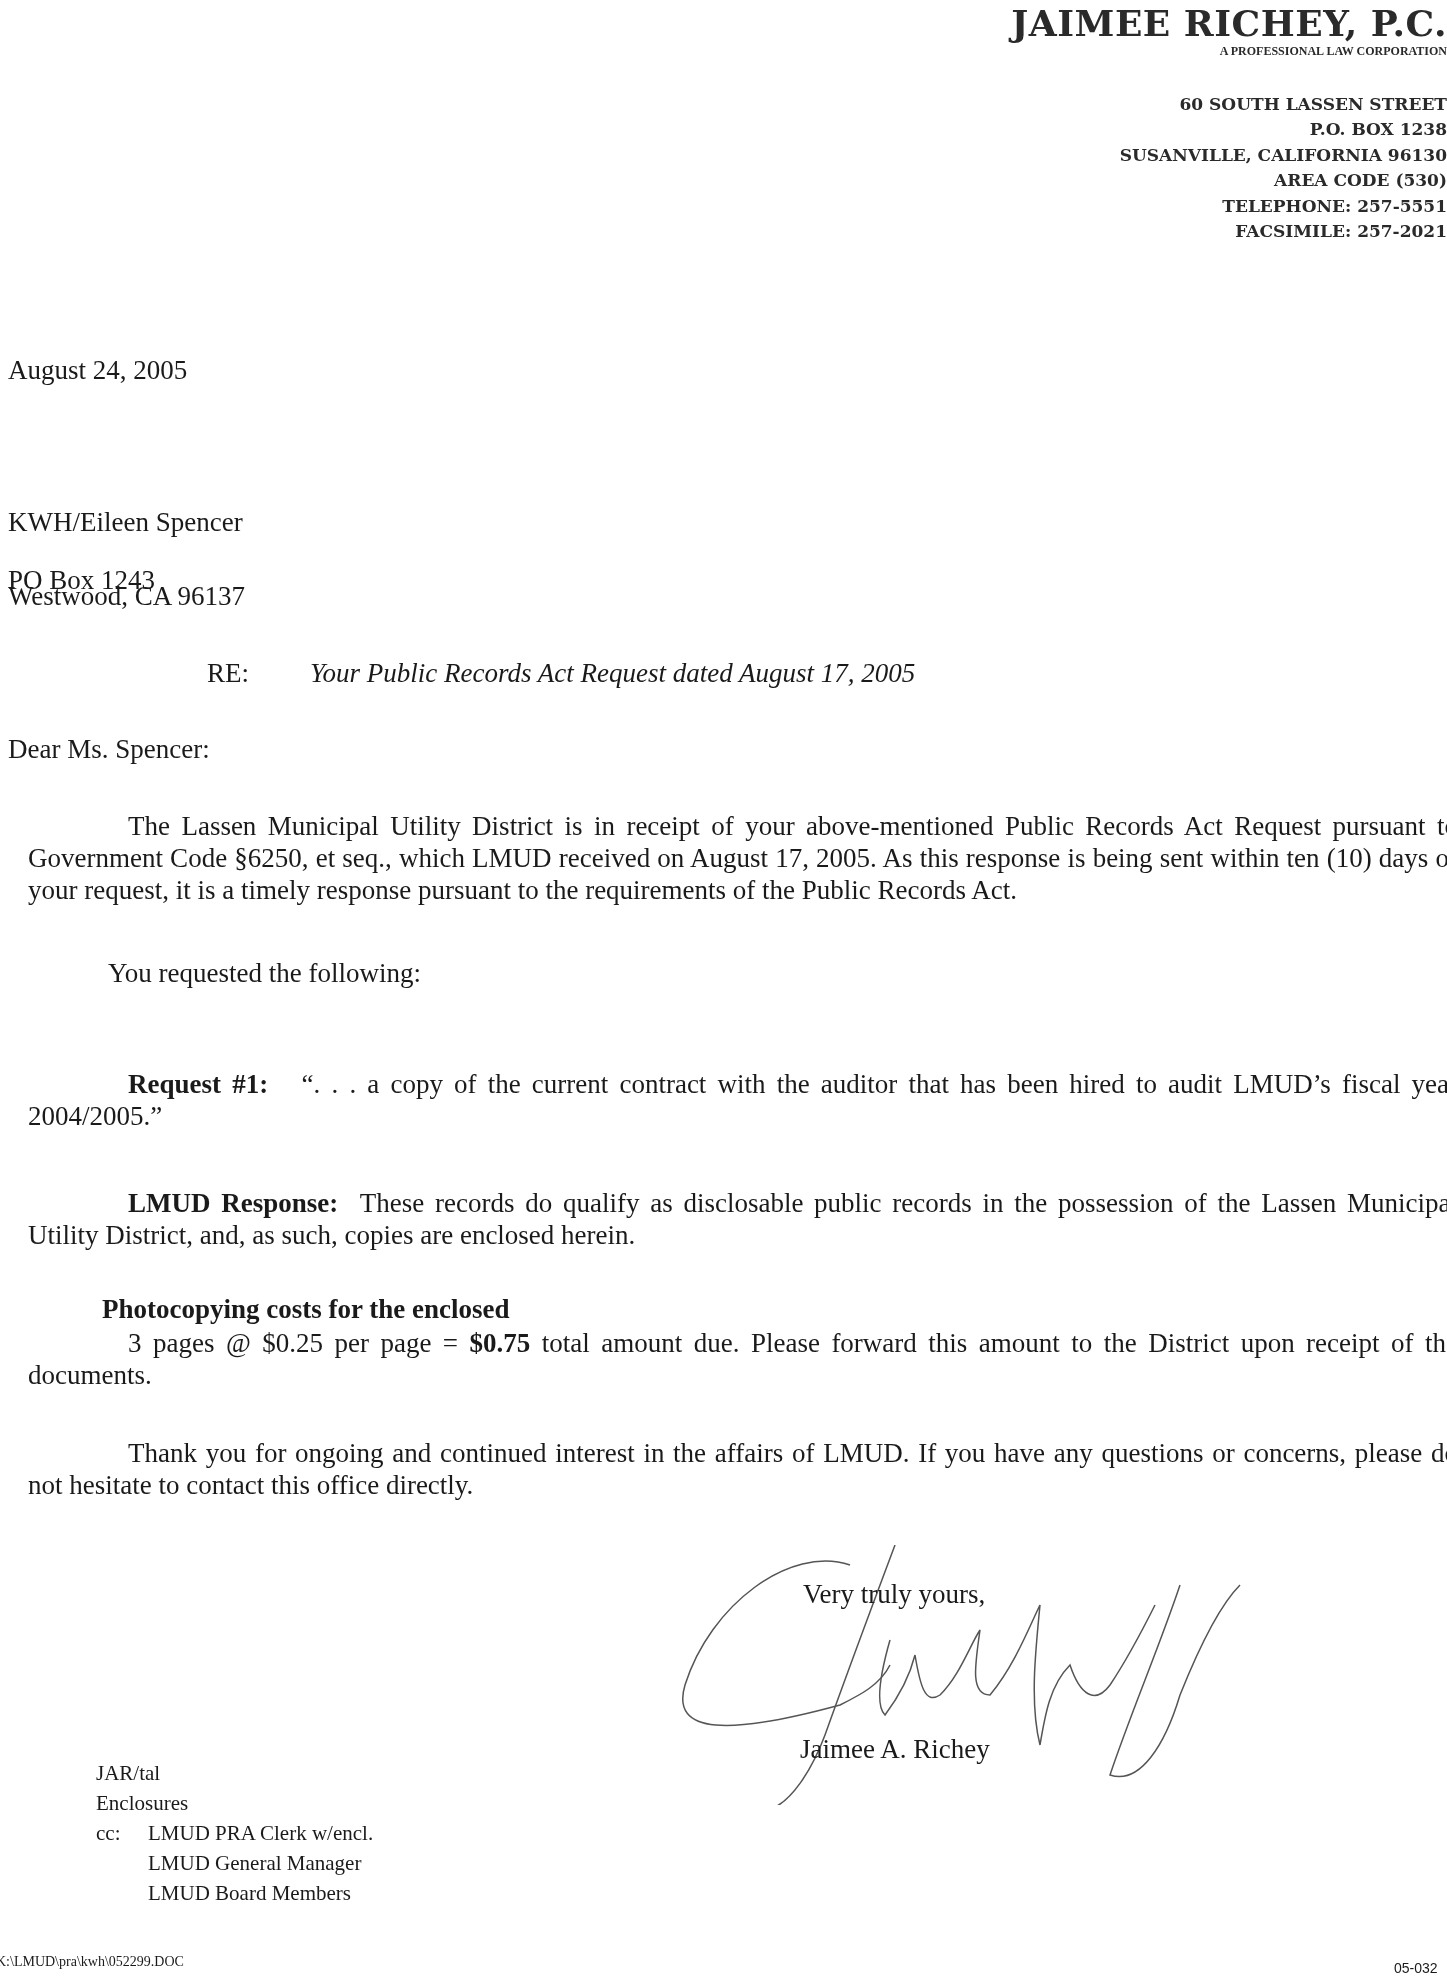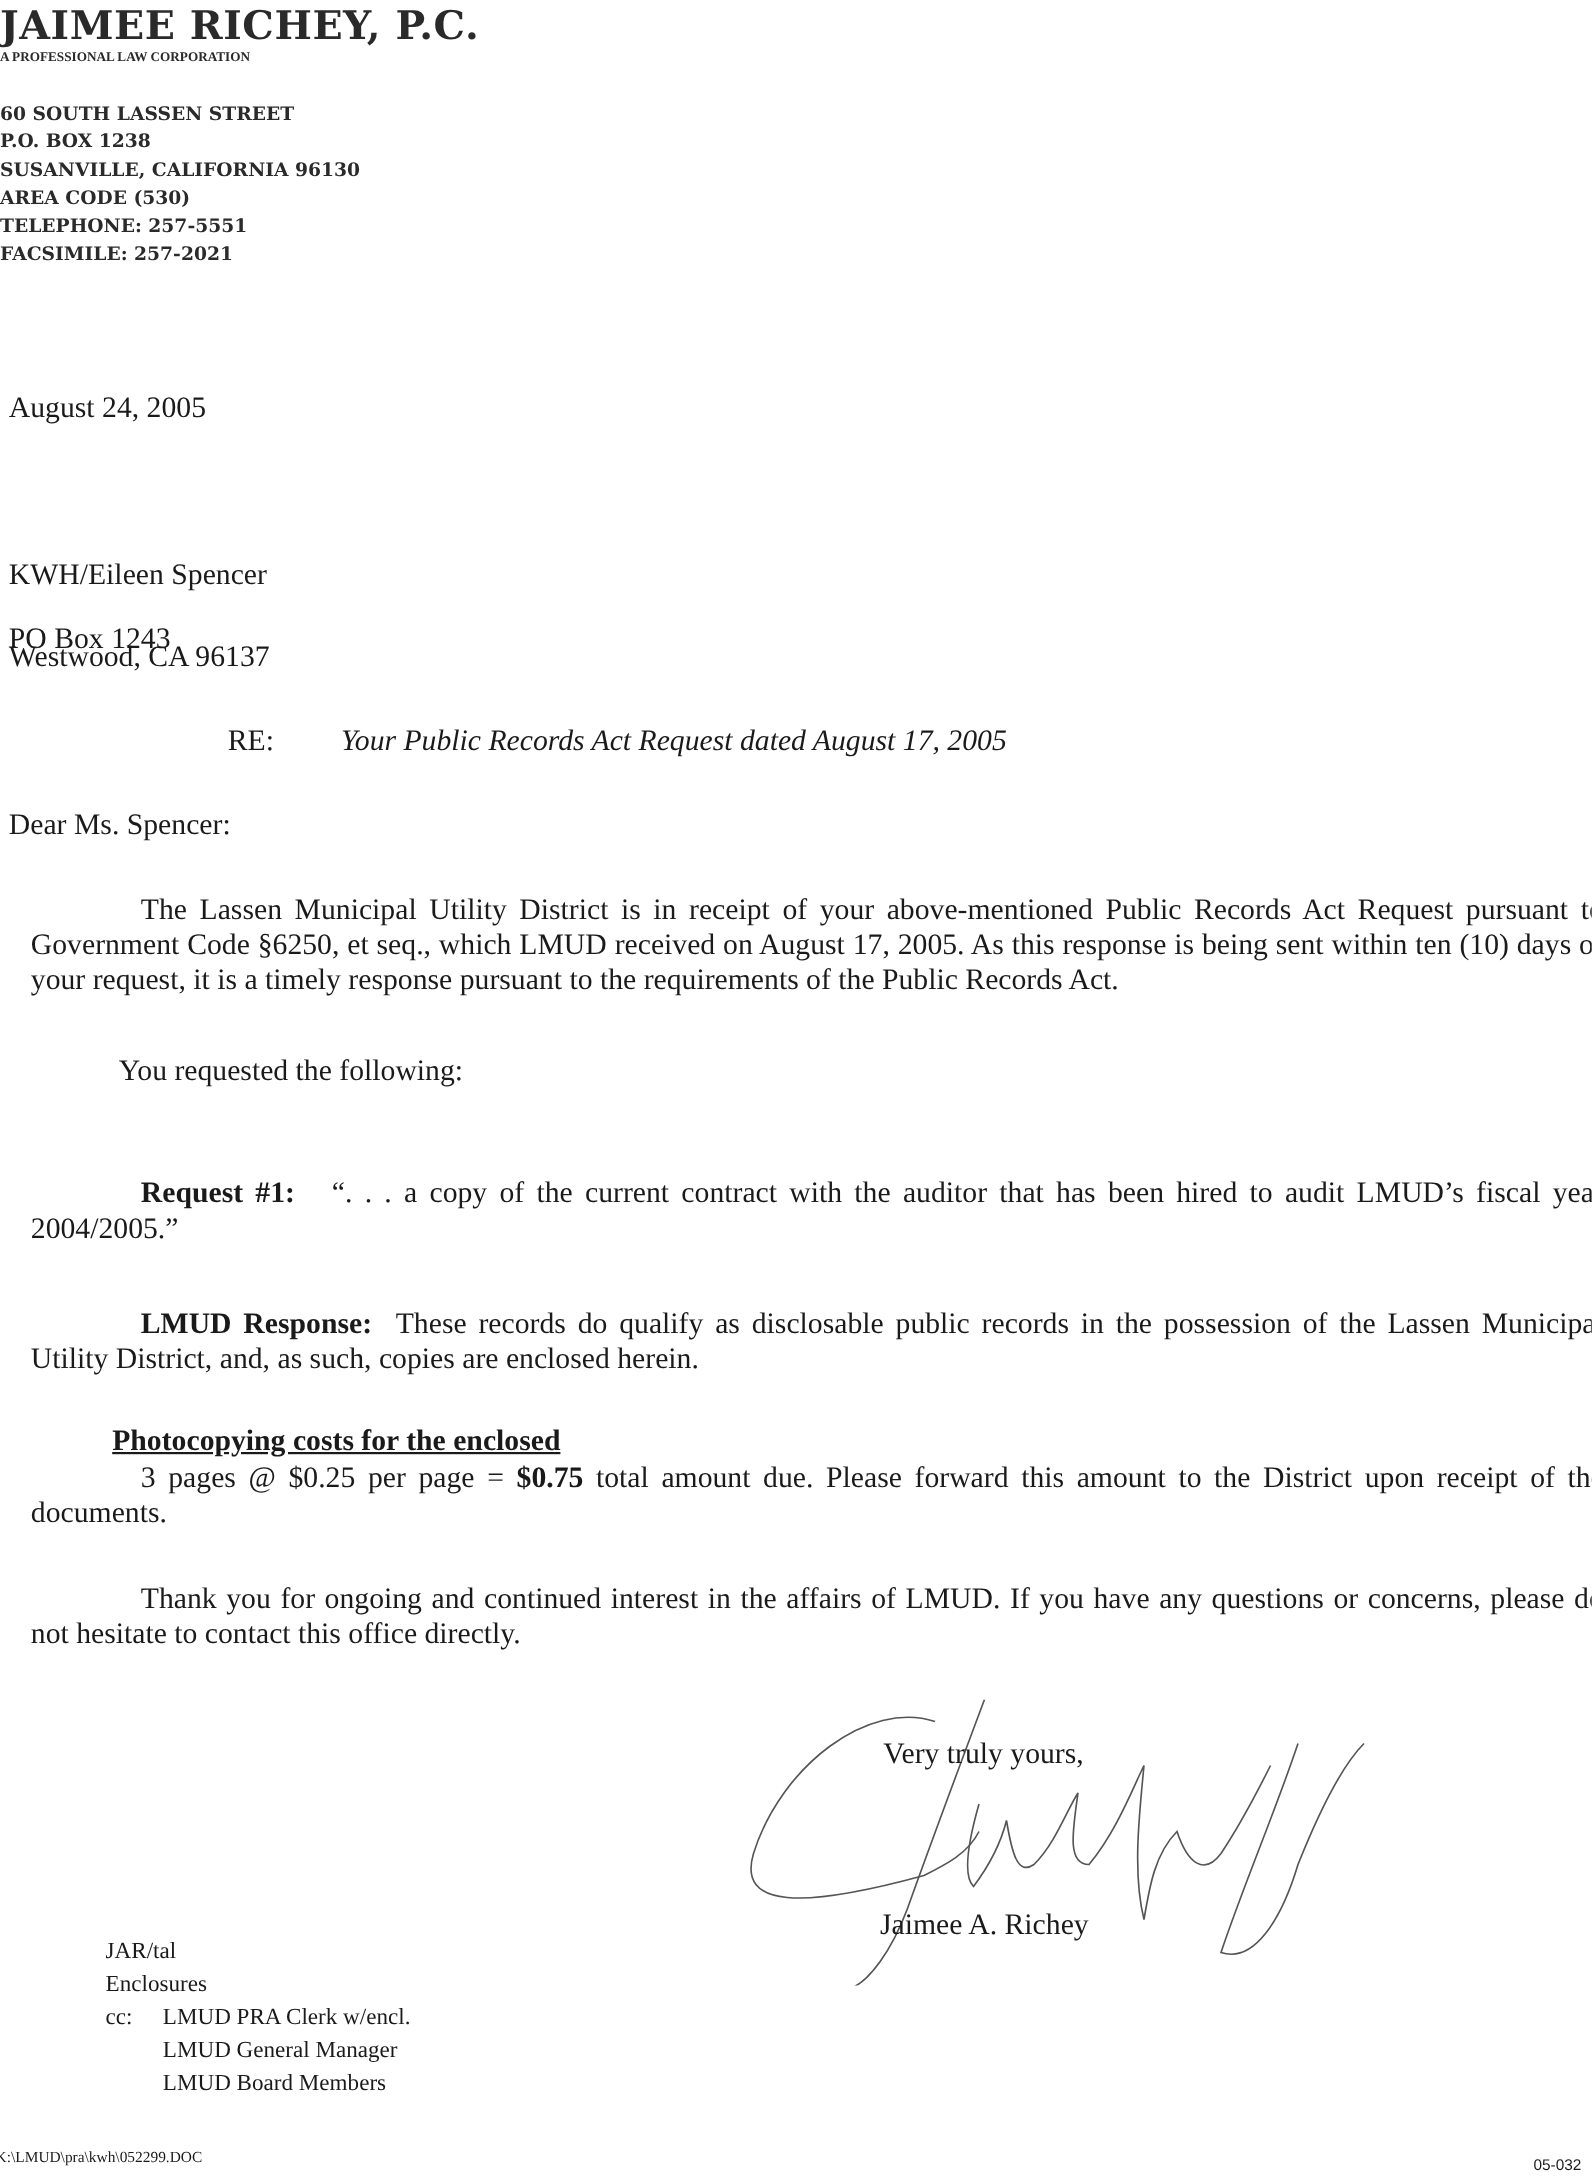--- a/index.html
+++ b/index.html
@@ -1,30 +1,30 @@
 <!DOCTYPE html>
 <html><head>
   <meta charset="utf-8">
   <style>
     html, body { margin: 0; padding: 0; background: #ffffff; }
     body {
       width: 1447px; height: 1982px; position: relative; overflow: hidden;
       font-family: "Liberation Serif", "DejaVu Serif", serif; color: #1a1a1a;
     }
     .abs { position: absolute; }
-    .letterhead { left: 0; width: 1447px; text-align: left; font-family: "DejaVu Serif", "Liberation Serif", serif; font-weight: bold; color: #2a2a2a; }
+    .letterhead { left: 0; width: 1447px; text-align: right; font-family: "DejaVu Serif", "Liberation Serif", serif; font-weight: bold; color: #2a2a2a; }
     .firm-name { top: 2px; font-size: 36px; letter-spacing: 0.5px; }
     .firm-sub { top: 44px; font-size: 12px; font-family: Liberation Serif, serif; }
     .addr-line { font-size: 17px; }
     .body-text { font-size: 27px; line-height: 32px; }
     .para { left: 8px; width: 1430px; text-align: justify; font-size: 27px; line-height: 32px; }
     .indent { text-indent: 100px; margin-left: 20px; }
     .bold { font-weight: bold; font-family: Liberation Serif, serif; }
     .italic { font-style: italic; }
-    .underline-bold { font-weight: bold; text-decoration: underline; }
+    .underline-bold { font-weight: bold; }
     .small { font-size: 21px; line-height: 30px; }
     .tiny { font-size: 14px; }
     .sig-svg { left: 640px; top: 1545px; width: 620px; height: 260px; }
   </style>
 </head>
 <body>
 
 <div class="abs letterhead firm-name">JAIMEE RICHEY, P.C.</div>
 <div class="abs letterhead firm-sub">A PROFESSIONAL LAW CORPORATION</div>
 <div class="abs letterhead addr-line" style="top:94px">60 SOUTH LASSEN STREET</div>

